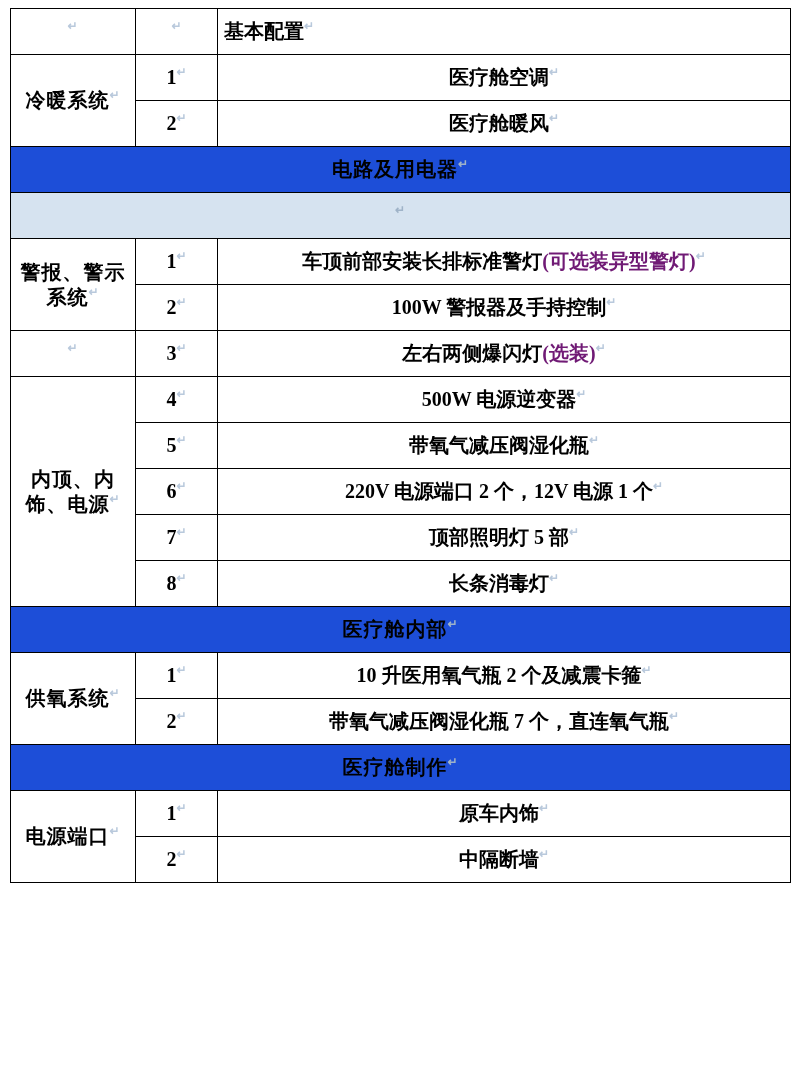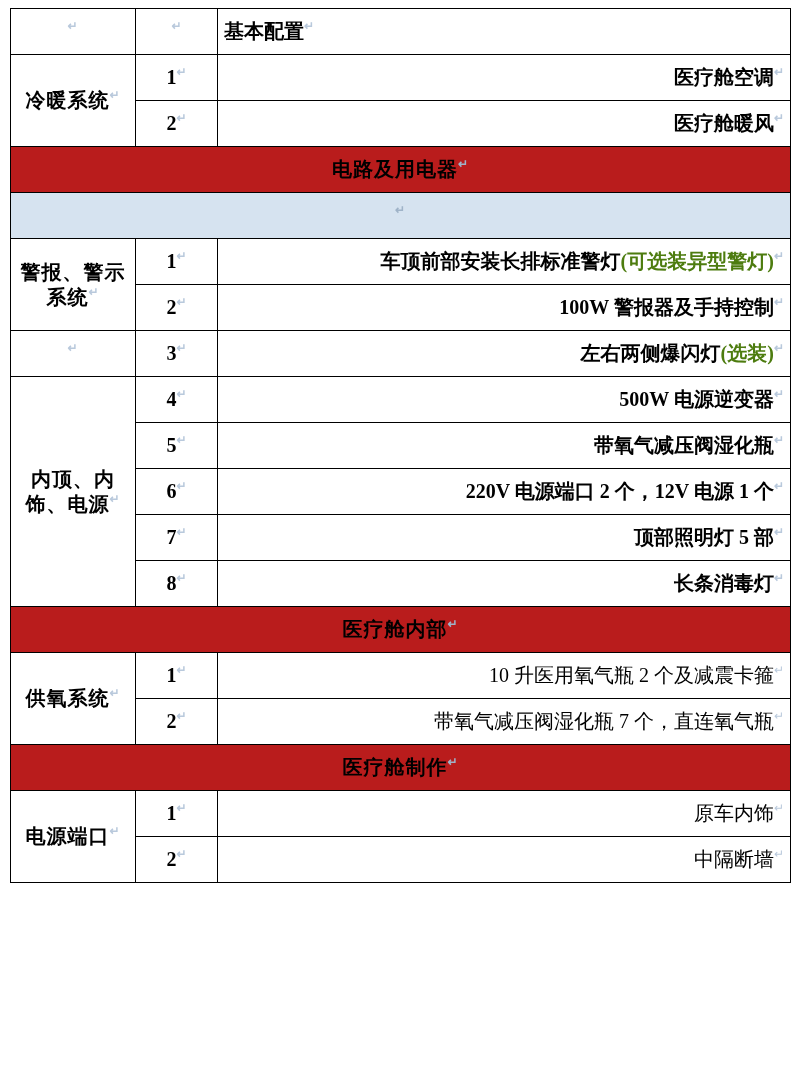--- a/index.html
+++ b/index.html
@@ -43,46 +43,46 @@
     font-weight: bold;
     font-size: 21px;
     letter-spacing: 1px;
   }
   .num {
     text-align: center;
     font-weight: bold;
     font-size: 21px;
   }
   .txt {
-    text-align: right;
+    text-align: center;
     font-weight: bold;
     font-size: 21px;
   }
   .txt-light {
-    text-align: right;
-    font-weight: normal;
+    text-align: center;
+    font-weight: bold;
     font-size: 21px;
   }
   .hdr-center {
     font-weight: bold;
     font-size: 22px;
   }
   .band {
-    background: #b91c1c;
+    background: #1d4ed8;
     text-align: center;
     font-weight: bold;
     font-size: 22px;
     letter-spacing: 1px;
   }
   .band-blank {
     background: #d6e3f0;
     height: 42px;
   }
   .red {
-    color: #4d7c0f;
+    color: #701a75;
   }
   .mark {
     color: #b9c9dc;
     font-size: 12px;
     vertical-align: super;
     font-family: "Liberation Sans", sans-serif;
   }
   .mark-dark {
     color: #9fb3c8;
   }

